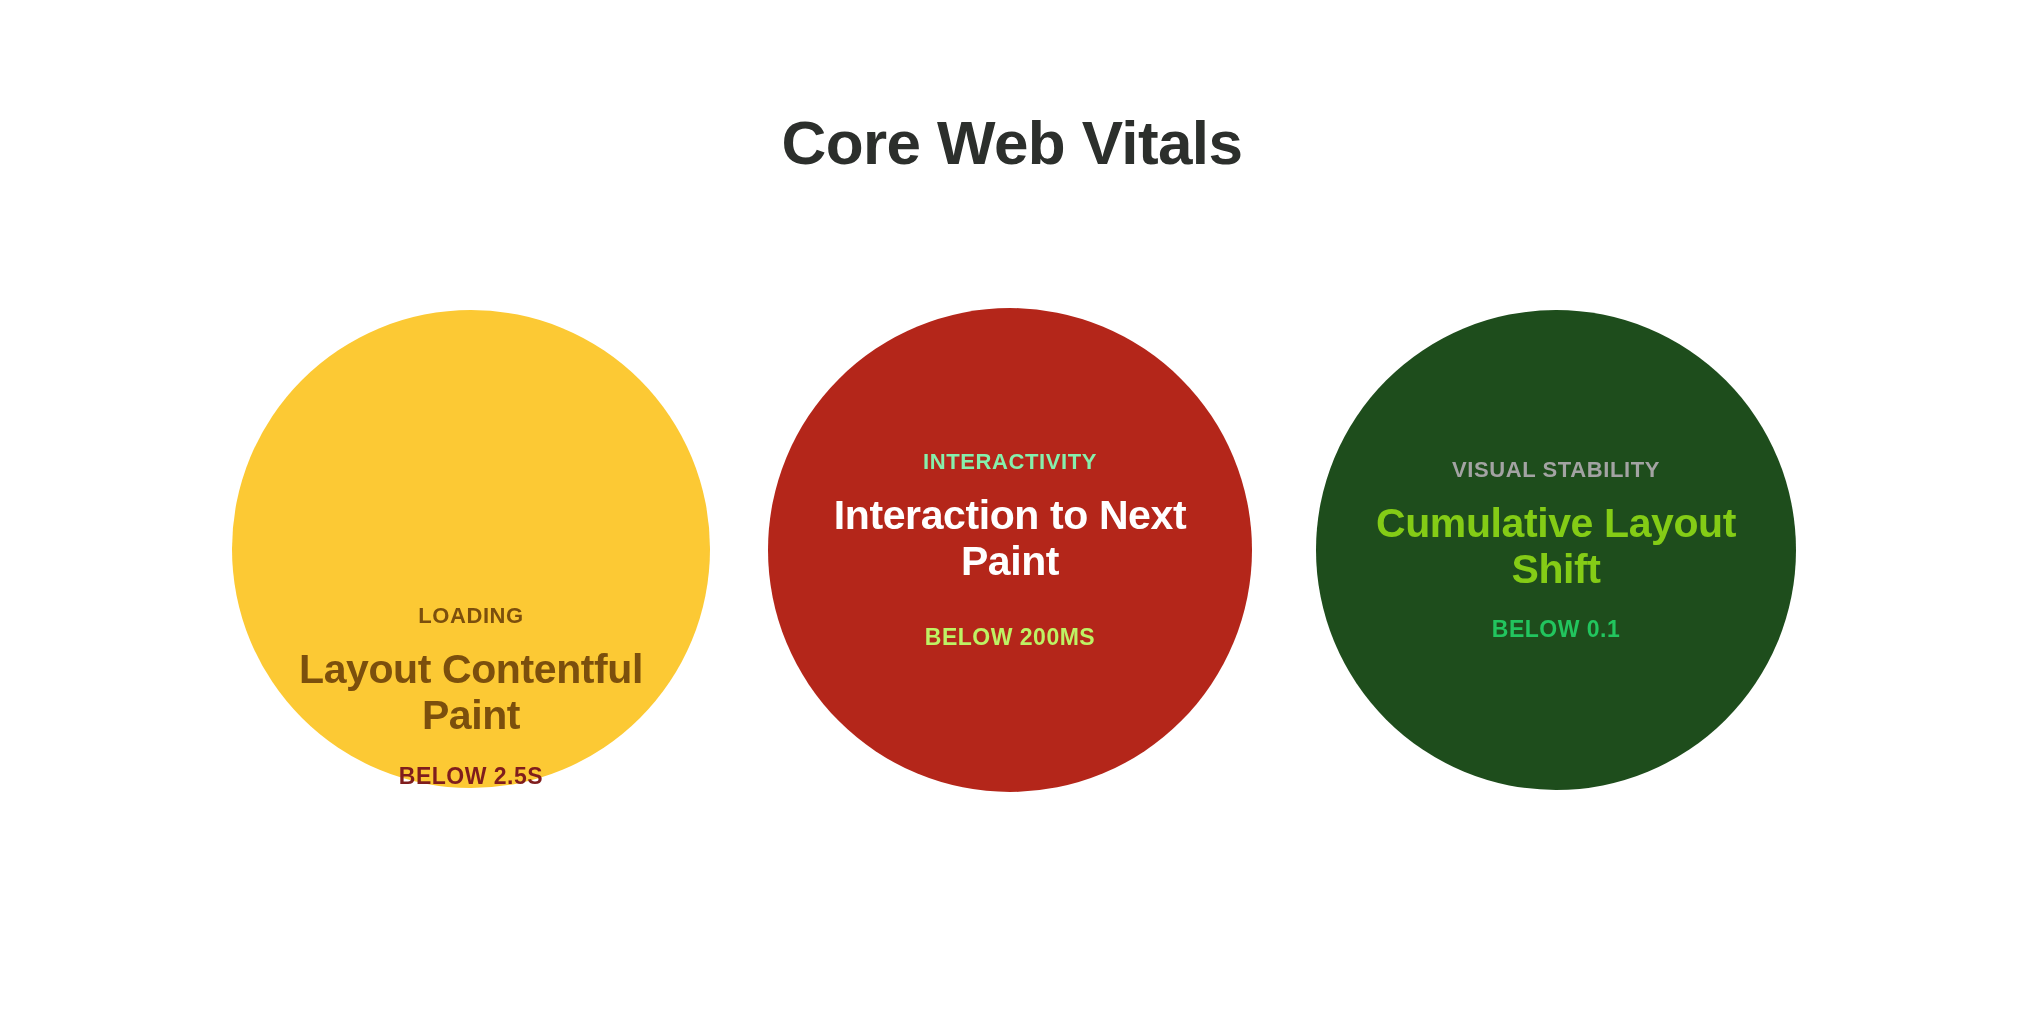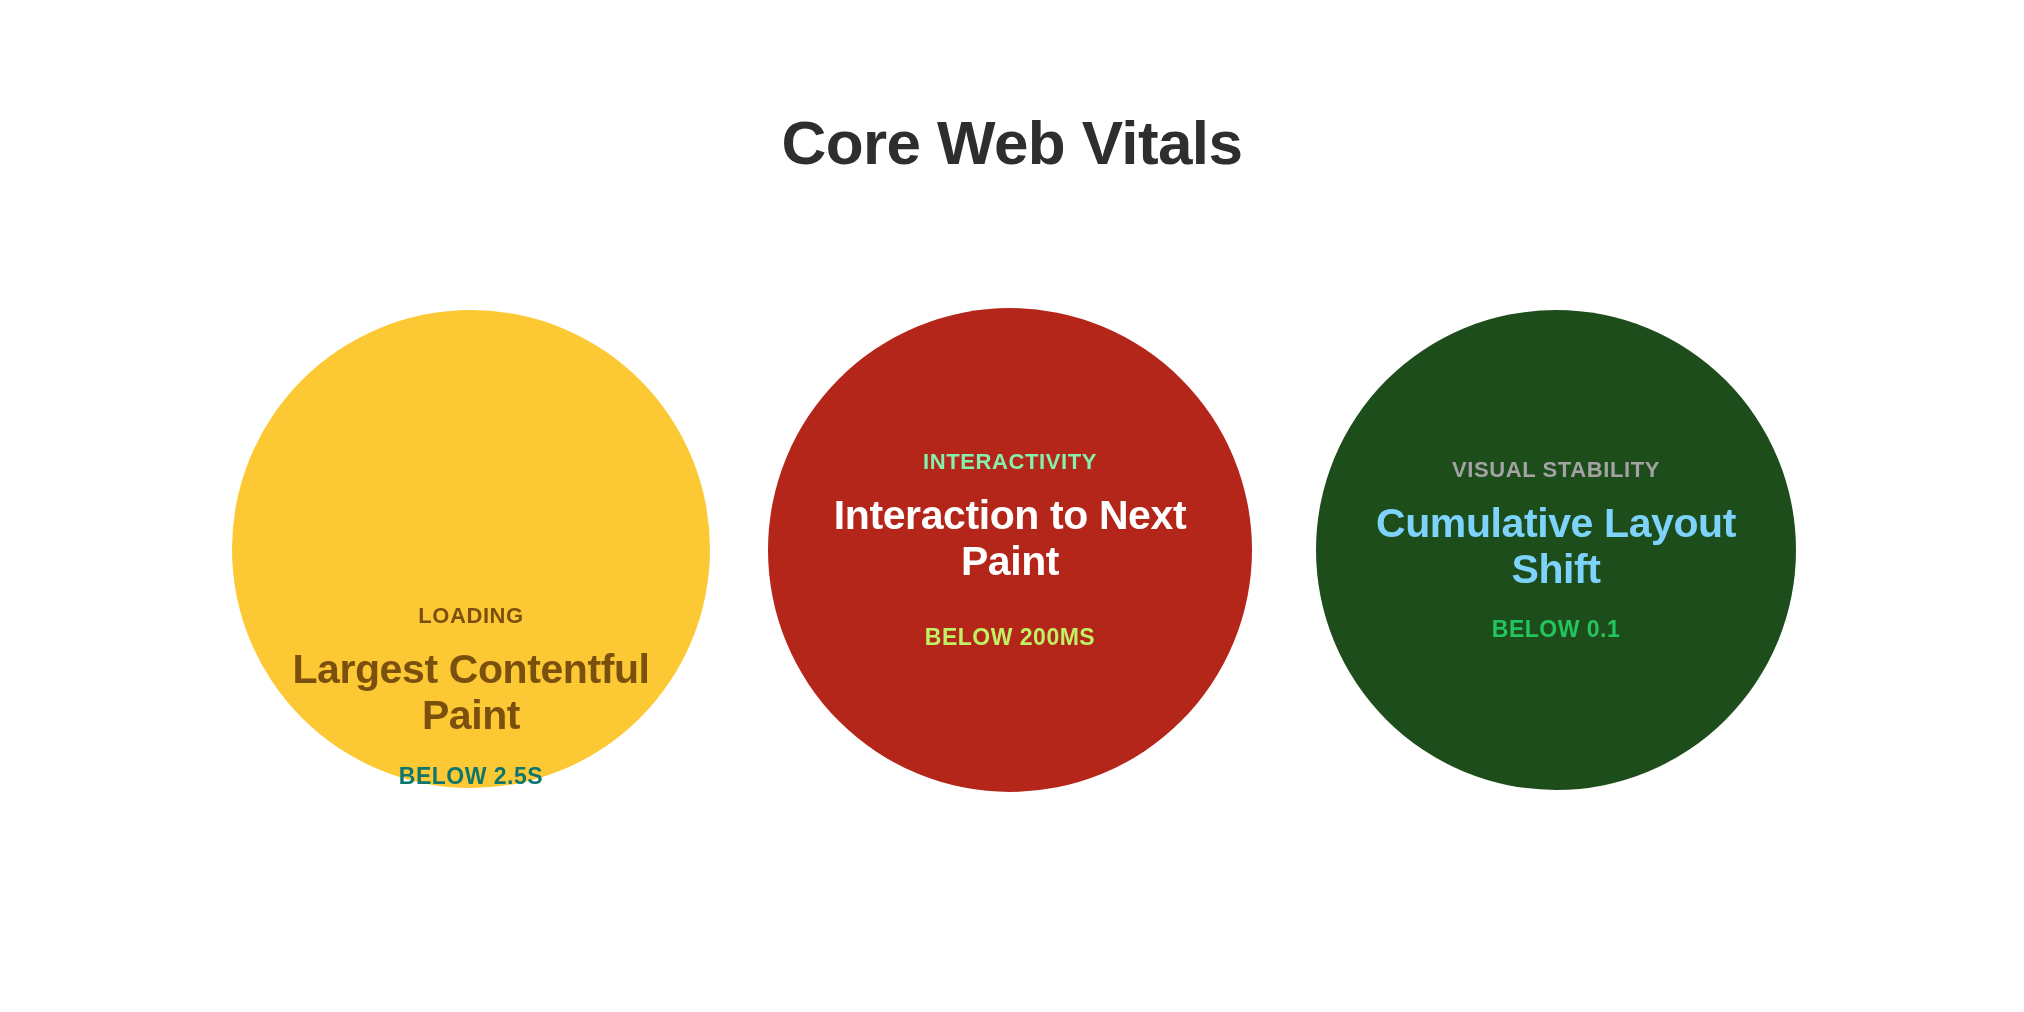--- a/index.html
+++ b/index.html
@@ -93,30 +93,30 @@
 <body style="background: rgb(255, 255, 255);">
 
 <div class="canvas" style="background: rgb(255, 255, 255);">
 
   <div class="page-title" style="color: rgb(44, 47, 44);">Core Web Vitals</div>
 
   <div class="vitals-row">
 
     <div class="vital-circle c0" style="background: rgb(252, 201, 52); justify-content: flex-end;">
       <div class="vital-category" style="color: rgb(123, 79, 13);">LOADING</div>
-      <div class="vital-name" style="color: rgb(123, 79, 13);">Largest Contentful Paint</div>
-      <div class="vital-threshold" style="color: #0f766e;">BELOW 2.5S</div>
+      <div class="vital-name" style="color: rgb(123, 79, 13);">Layout Contentful Paint</div>
+      <div class="vital-threshold" style="color: #7f1d1d;">BELOW 2.5S</div>
     </div>
 
     <div class="vital-circle c1" style="background: rgb(180, 38, 26);">
       <div class="vital-category" style="color: #86efac;">INTERACTIVITY</div>
       <div class="vital-name" style="color: rgb(255, 255, 255);">Interaction to Next Paint</div>
       <div class="vital-threshold" style="color: #bef264; margin-top: 41px;">BELOW 200MS</div>
     </div>
 
     <div class="vital-circle c2" style="background: rgb(30, 77, 28);">
       <div class="vital-category" style="color: #a3a3a3;">VISUAL STABILITY</div>
-      <div class="vital-name" style="color: #7dd3fc;">Cumulative Layout Shift</div>
+      <div class="vital-name" style="color: #84cc16;">Cumulative Layout Shift</div>
       <div class="vital-threshold" style="color: #22c55e;">BELOW 0.1</div>
     </div>
 
   </div>
 </div>
 
 </body></html>

